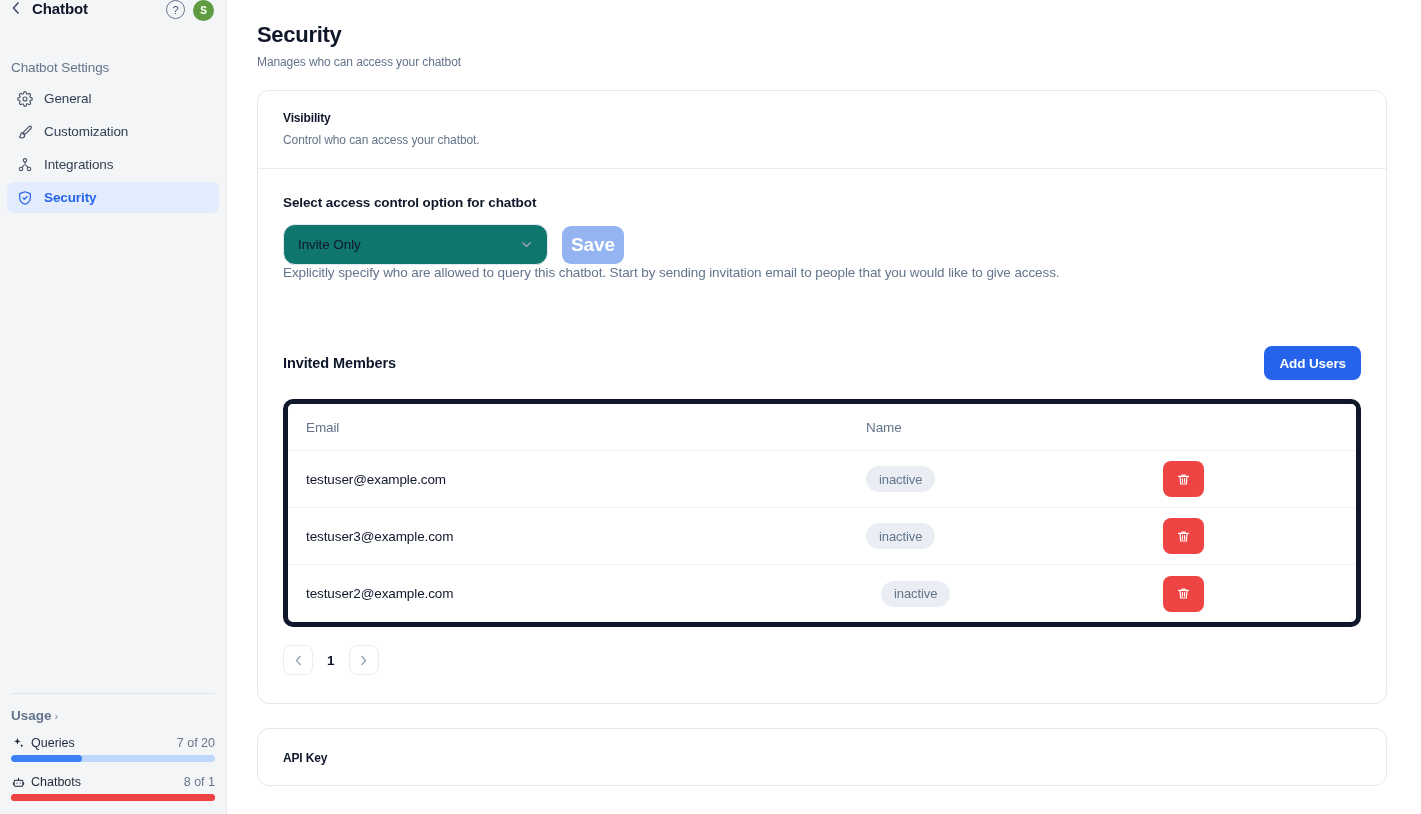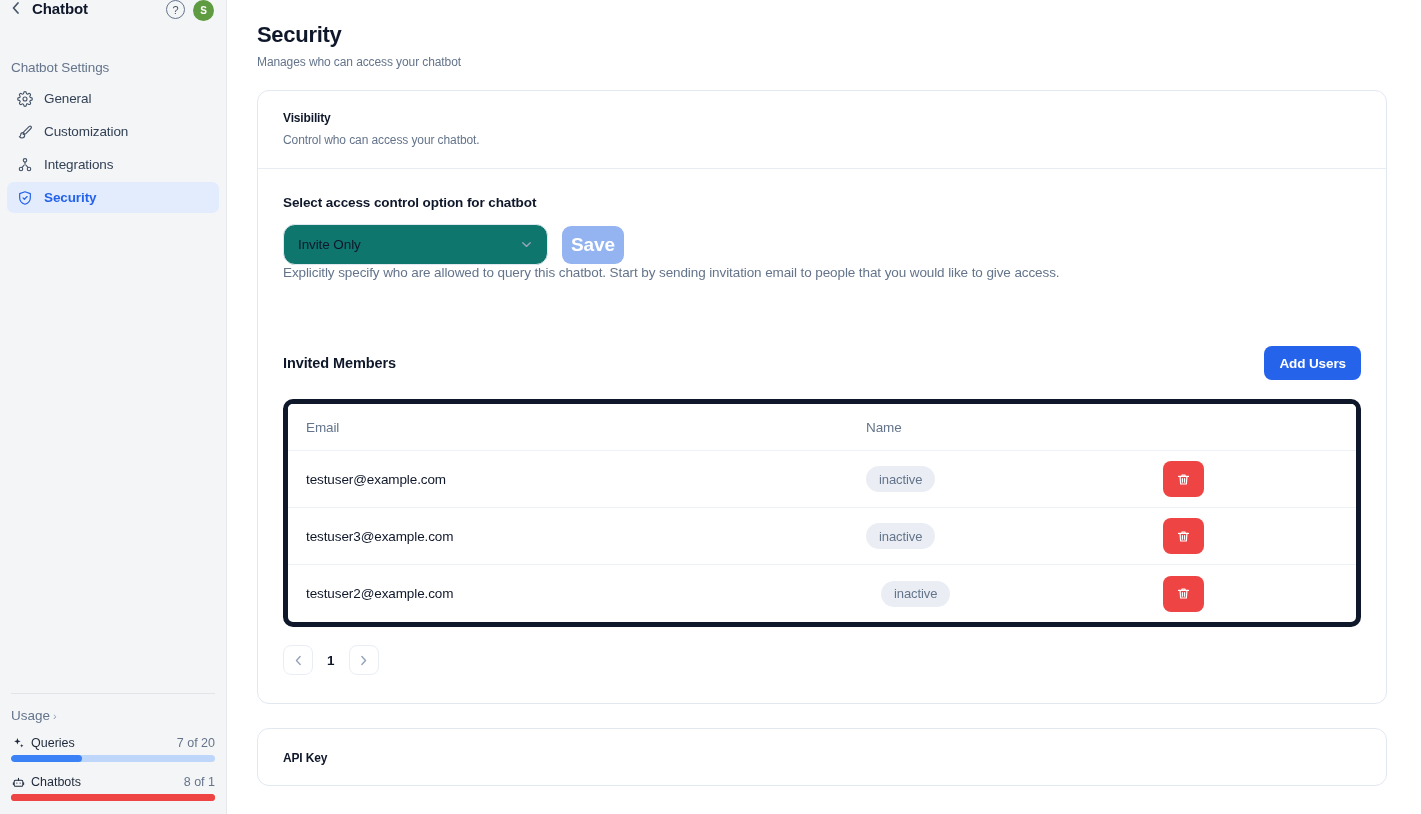--- a/index.html
+++ b/index.html
@@ -110,20 +110,21 @@
     padding-top: 14px;
   }
   .usage-head {
     font-size: 13.5px;
     color: #64748b;
     display: flex;
     align-items: center;
     gap: 3px;
     cursor: pointer;
     margin-bottom: 13px;
+    font-weight: bold;
   }
   .usage-head .chev { font-size: 11px; color: #94a3b8; }
 
   .meter { margin-bottom: 13px; }
   .meter-row {
     display: flex;
     align-items: center;
     justify-content: space-between;
     font-size: 12.5px;
     color: #1e293b;

